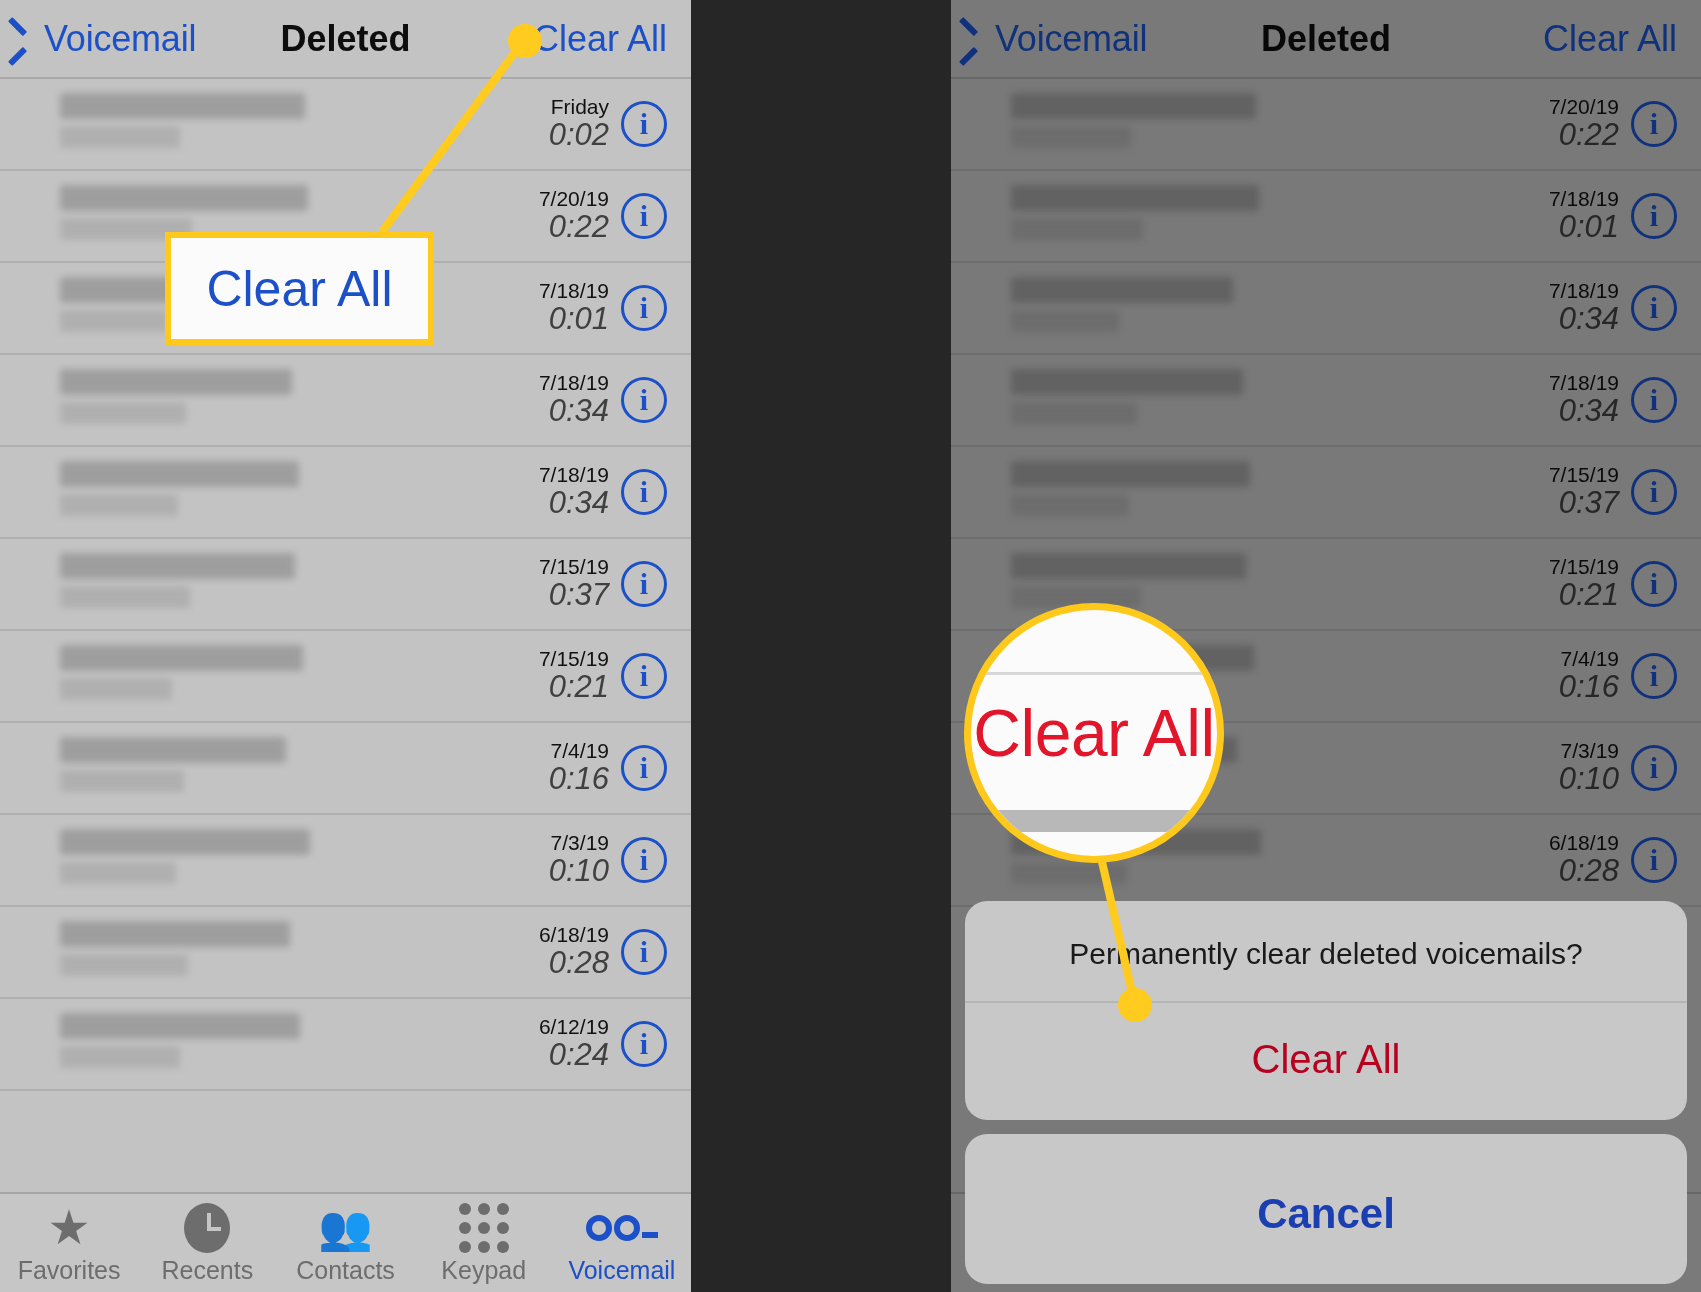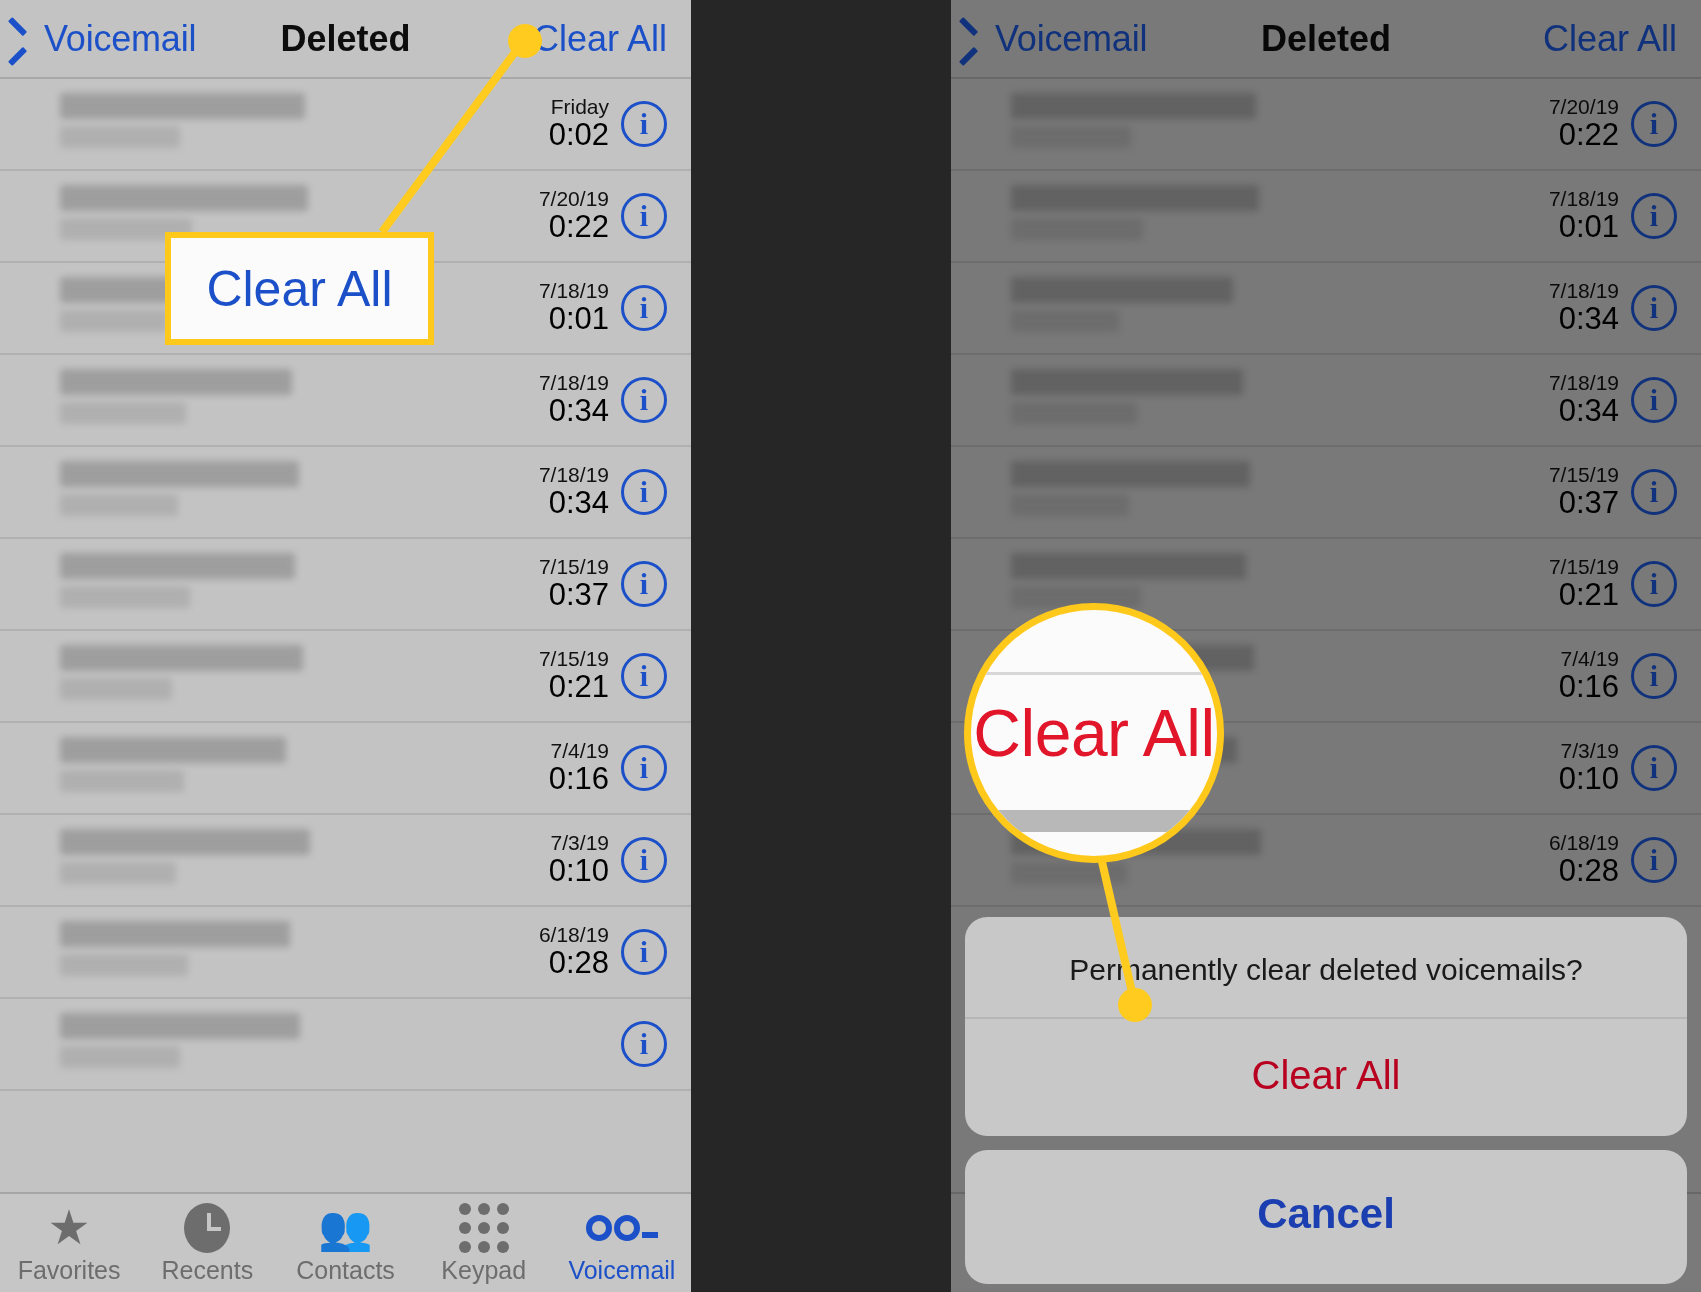--- a/index.html
+++ b/index.html
@@ -58,21 +58,21 @@
   .blur-line {
     background: #9b9b9b; border-radius: 2px; margin-bottom: 7px;
     filter: blur(3.5px); opacity: .9;
   }
   .blur-line.l2 { background: #aeaeae; }
   .vm-meta {
     text-align: right; line-height: 1.12; padding-right: 12px;
     flex: 0 0 auto; min-width: 150px;
   }
   .vm-date { font-size: 21px; color: #111; display: block; }
-  .vm-dur  { font-size: 31px; color: #000000; display: block; }
+  .vm-dur  { font-size: 31px; color: #404040; display: block; font-style: italic; }
   .info-btn {
     flex: 0 0 auto; width: 46px; height: 46px; margin-right: 24px;
     border: 3px solid #1b50c8; border-radius: 50%;
     display: flex; align-items: center; justify-content: center;
     color: #1b50c8; font-size: 30px; font-weight: bold;
     font-family: "Liberation Serif", serif;
   }
 
   
   .tabbar {
@@ -125,21 +125,21 @@
     text-align: center; font-size: 30px; color: #1a1a1a;
     padding: 36px 20px 30px; border-bottom: 2px solid #b6b6b6;
   }
   .sheet-btn {
     text-align: center; font-size: 40px; padding: 34px 10px 38px;
   }
   .sheet-btn.destructive { color: #b8001f; }
   .sheet-cancel {
     background: #c8c8c8; border-radius: 22px;
     text-align: center; font-size: 42px; font-weight: bold; color: #1b3fb0;
-    padding: 40px 10px 46px;
+    padding: 56px 10px 46px;
   }
 
   
   .callout {
     position: absolute; z-index: 20;
     background: #fbfbfb; border: 6px solid #ffc91b;
     display: flex; align-items: center; justify-content: center;
     color: #1b50c8; font-size: 50px;
   }
   .dot {
@@ -288,20 +288,24 @@
           <div class="vm-meta">
             <span class="vm-date">6/18/19</span>
             <span class="vm-dur">0:28</span>
           </div>
           <div class="info-btn">i</div>
         </div>
         <div class="vm-row">
           <div class="vm-left">
             <div class="blur-line" style="width: 240px; height: 26px;"></div>
             <div class="blur-line l2" style="width: 120px; height: 22px;"></div>
+          </div>
+          <div class="vm-meta">
+            <span class="vm-date">6/12/19</span>
+            <span class="vm-dur">0:24</span>
           </div>
           <div class="info-btn">i</div>
         </div>
       </div>
 
     <div class="tabbar" id="left-tabbar">
         <div class="tab">
           <span class="ticon">
             <span class="star">★</span>
           </span>

